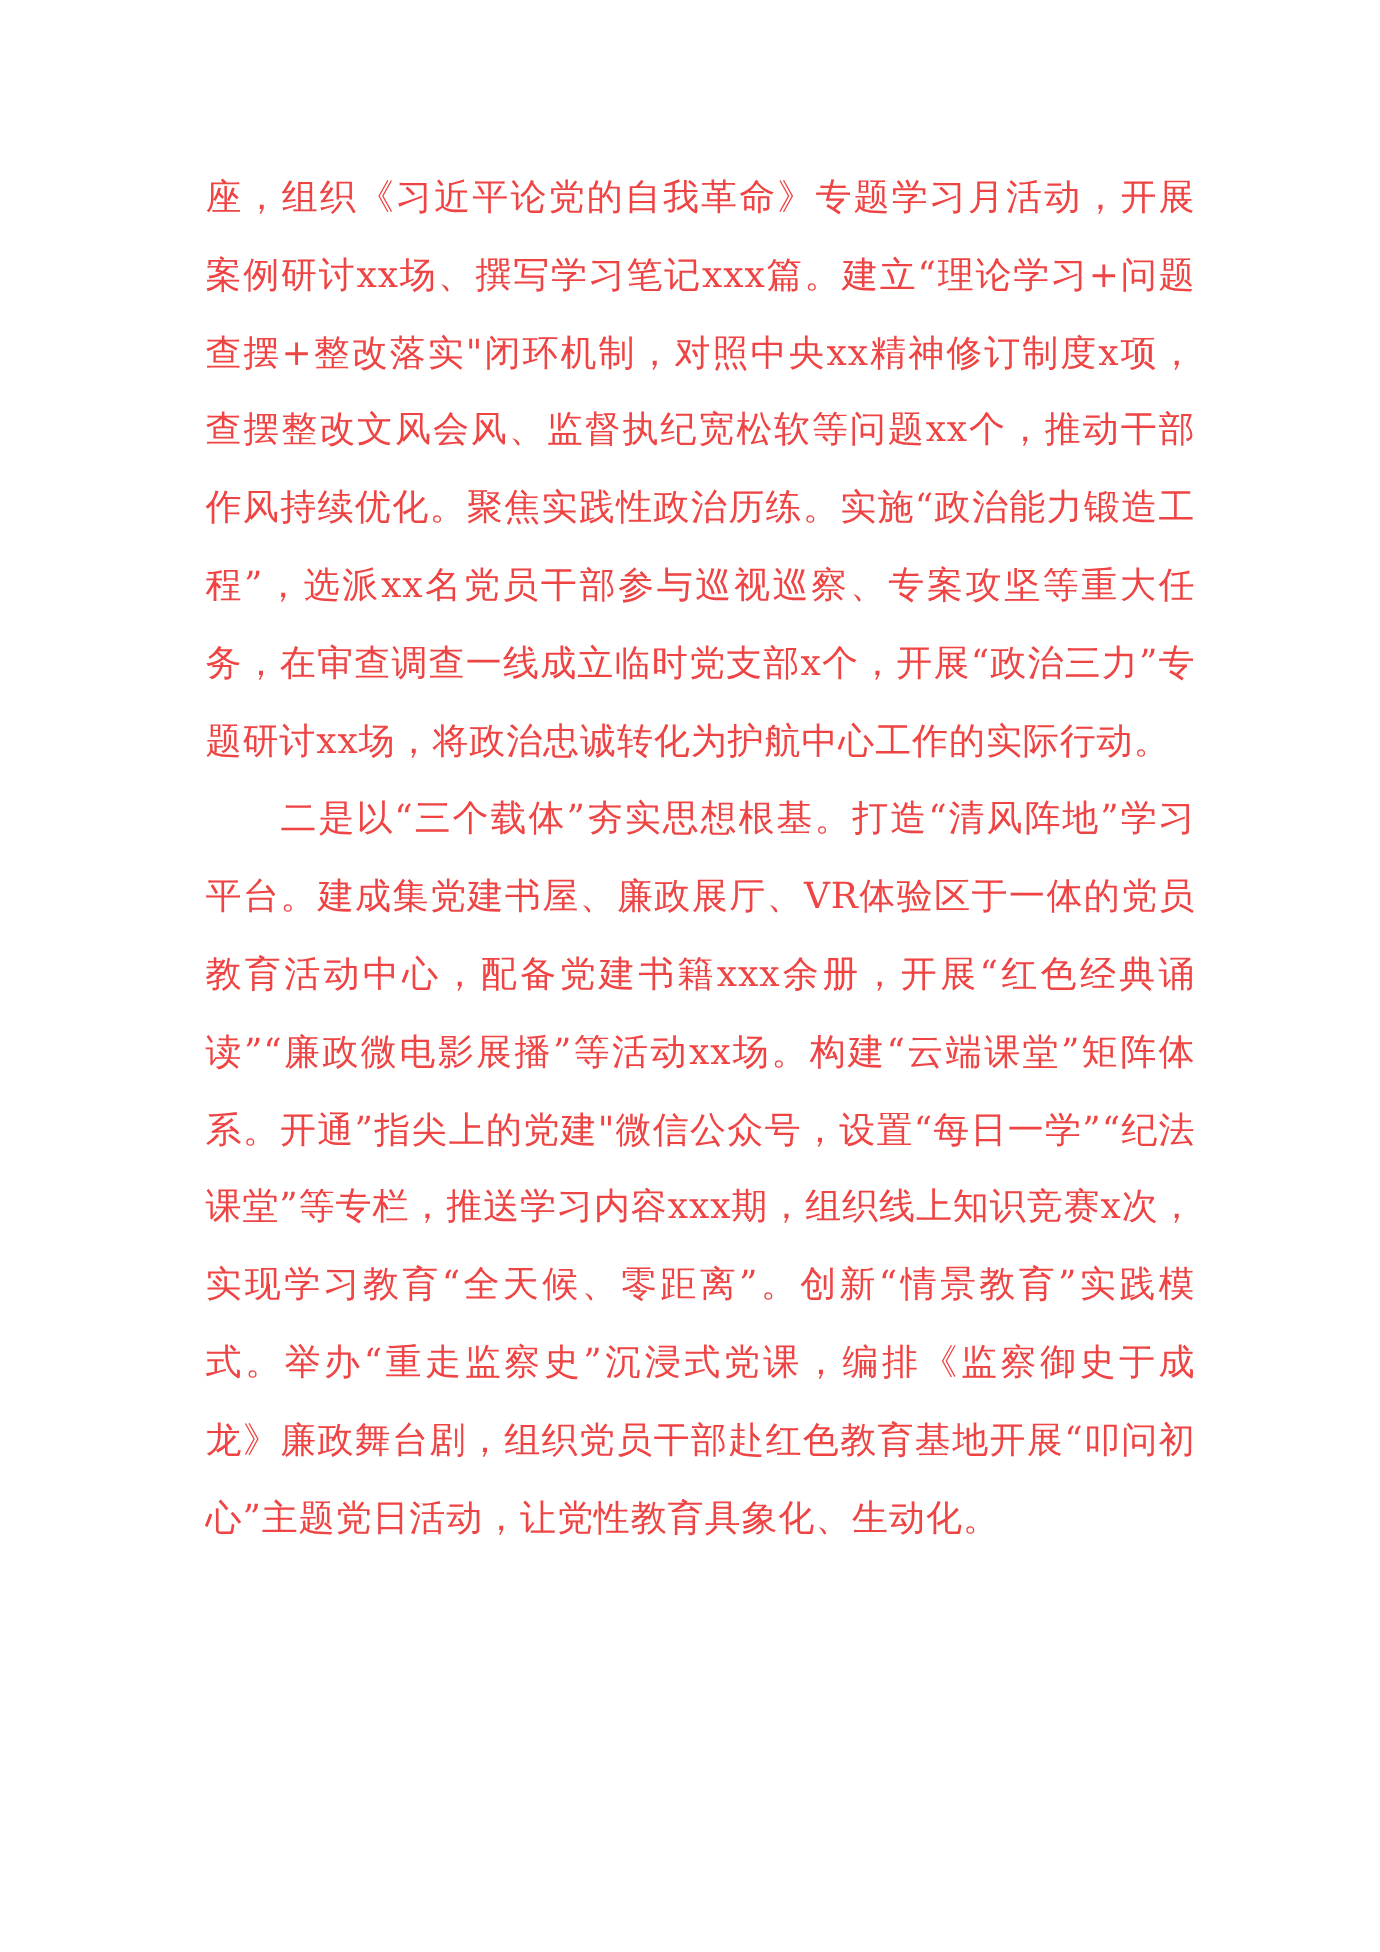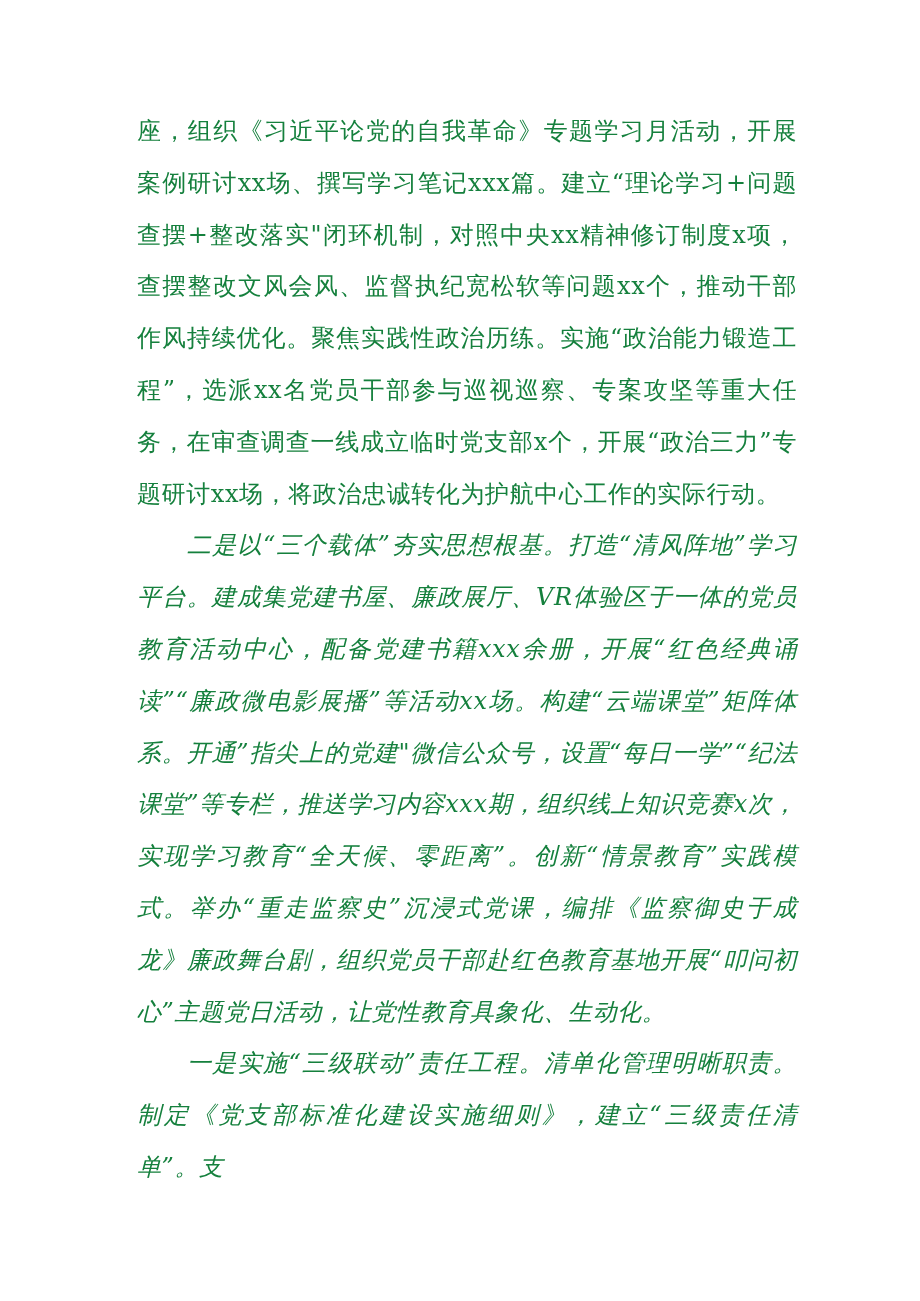--- a/index.html
+++ b/index.html
@@ -22,38 +22,36 @@
     background: #ffffff;
   }
   .content {
     position: absolute;
     left: 137px;
     top: 106px;
     width: 660px;
     font-family: "DejaVu Serif", "Liberation Serif", serif;
     font-size: 24px;
     line-height: 51.8px;
-    color: #15803d;
+    color: #ef4444;
     letter-spacing: 0.6px;
     text-align: justify;
   }
   .para {
     margin: 0;
     padding: 0;
   }
   .indent-2 {
     text-indent: 50px;
-    font-style: italic;
   }
   .indent-3 {
     text-indent: 38px;
   }
 </style>
 </head>
 <body>
 
 <div class="page">
   <div class="content">
     <p class="para">座，组织《习近平论党的自我革命》专题学习月活动，开展案例研讨xx场、撰写学习笔记xxx篇。建立“理论学习+问题查摆+整改落实"闭环机制，对照中央xx精神修订制度x项，查摆整改文风会风、监督执纪宽松软等问题xx个，推动干部作风持续优化。聚焦实践性政治历练。实施“政治能力锻造工程”，选派xx名党员干部参与巡视巡察、专案攻坚等重大任务，在审查调查一线成立临时党支部x个，开展“政治三力”专题研讨xx场，将政治忠诚转化为护航中心工作的实际行动。</p>
     <p class="para indent-2">二是以“三个载体”夯实思想根基。打造“清风阵地”学习平台。建成集党建书屋、廉政展厅、VR体验区于一体的党员教育活动中心，配备党建书籍xxx余册，开展“红色经典诵读”“廉政微电影展播”等活动xx场。构建“云端课堂”矩阵体系。开通”指尖上的党建"微信公众号，设置“每日一学”“纪法课堂”等专栏，推送学习内容xxx期，组织线上知识竞赛x次，实现学习教育“全天候、零距离”。创新“情景教育”实践模式。举办“重走监察史”沉浸式党课，编排《监察御史于成龙》廉政舞台剧，组织党员干部赴红色教育基地开展“叩问初心”主题党日活动，让党性教育具象化、生动化。</p>
-    <p class="para indent-2">一是实施“三级联动”责任工程。清单化管理明晰职责。制定《党支部标准化建设实施细则》，建立“三级责任清单”。支</p>
   </div>
 </div>
 
 </body></html>

